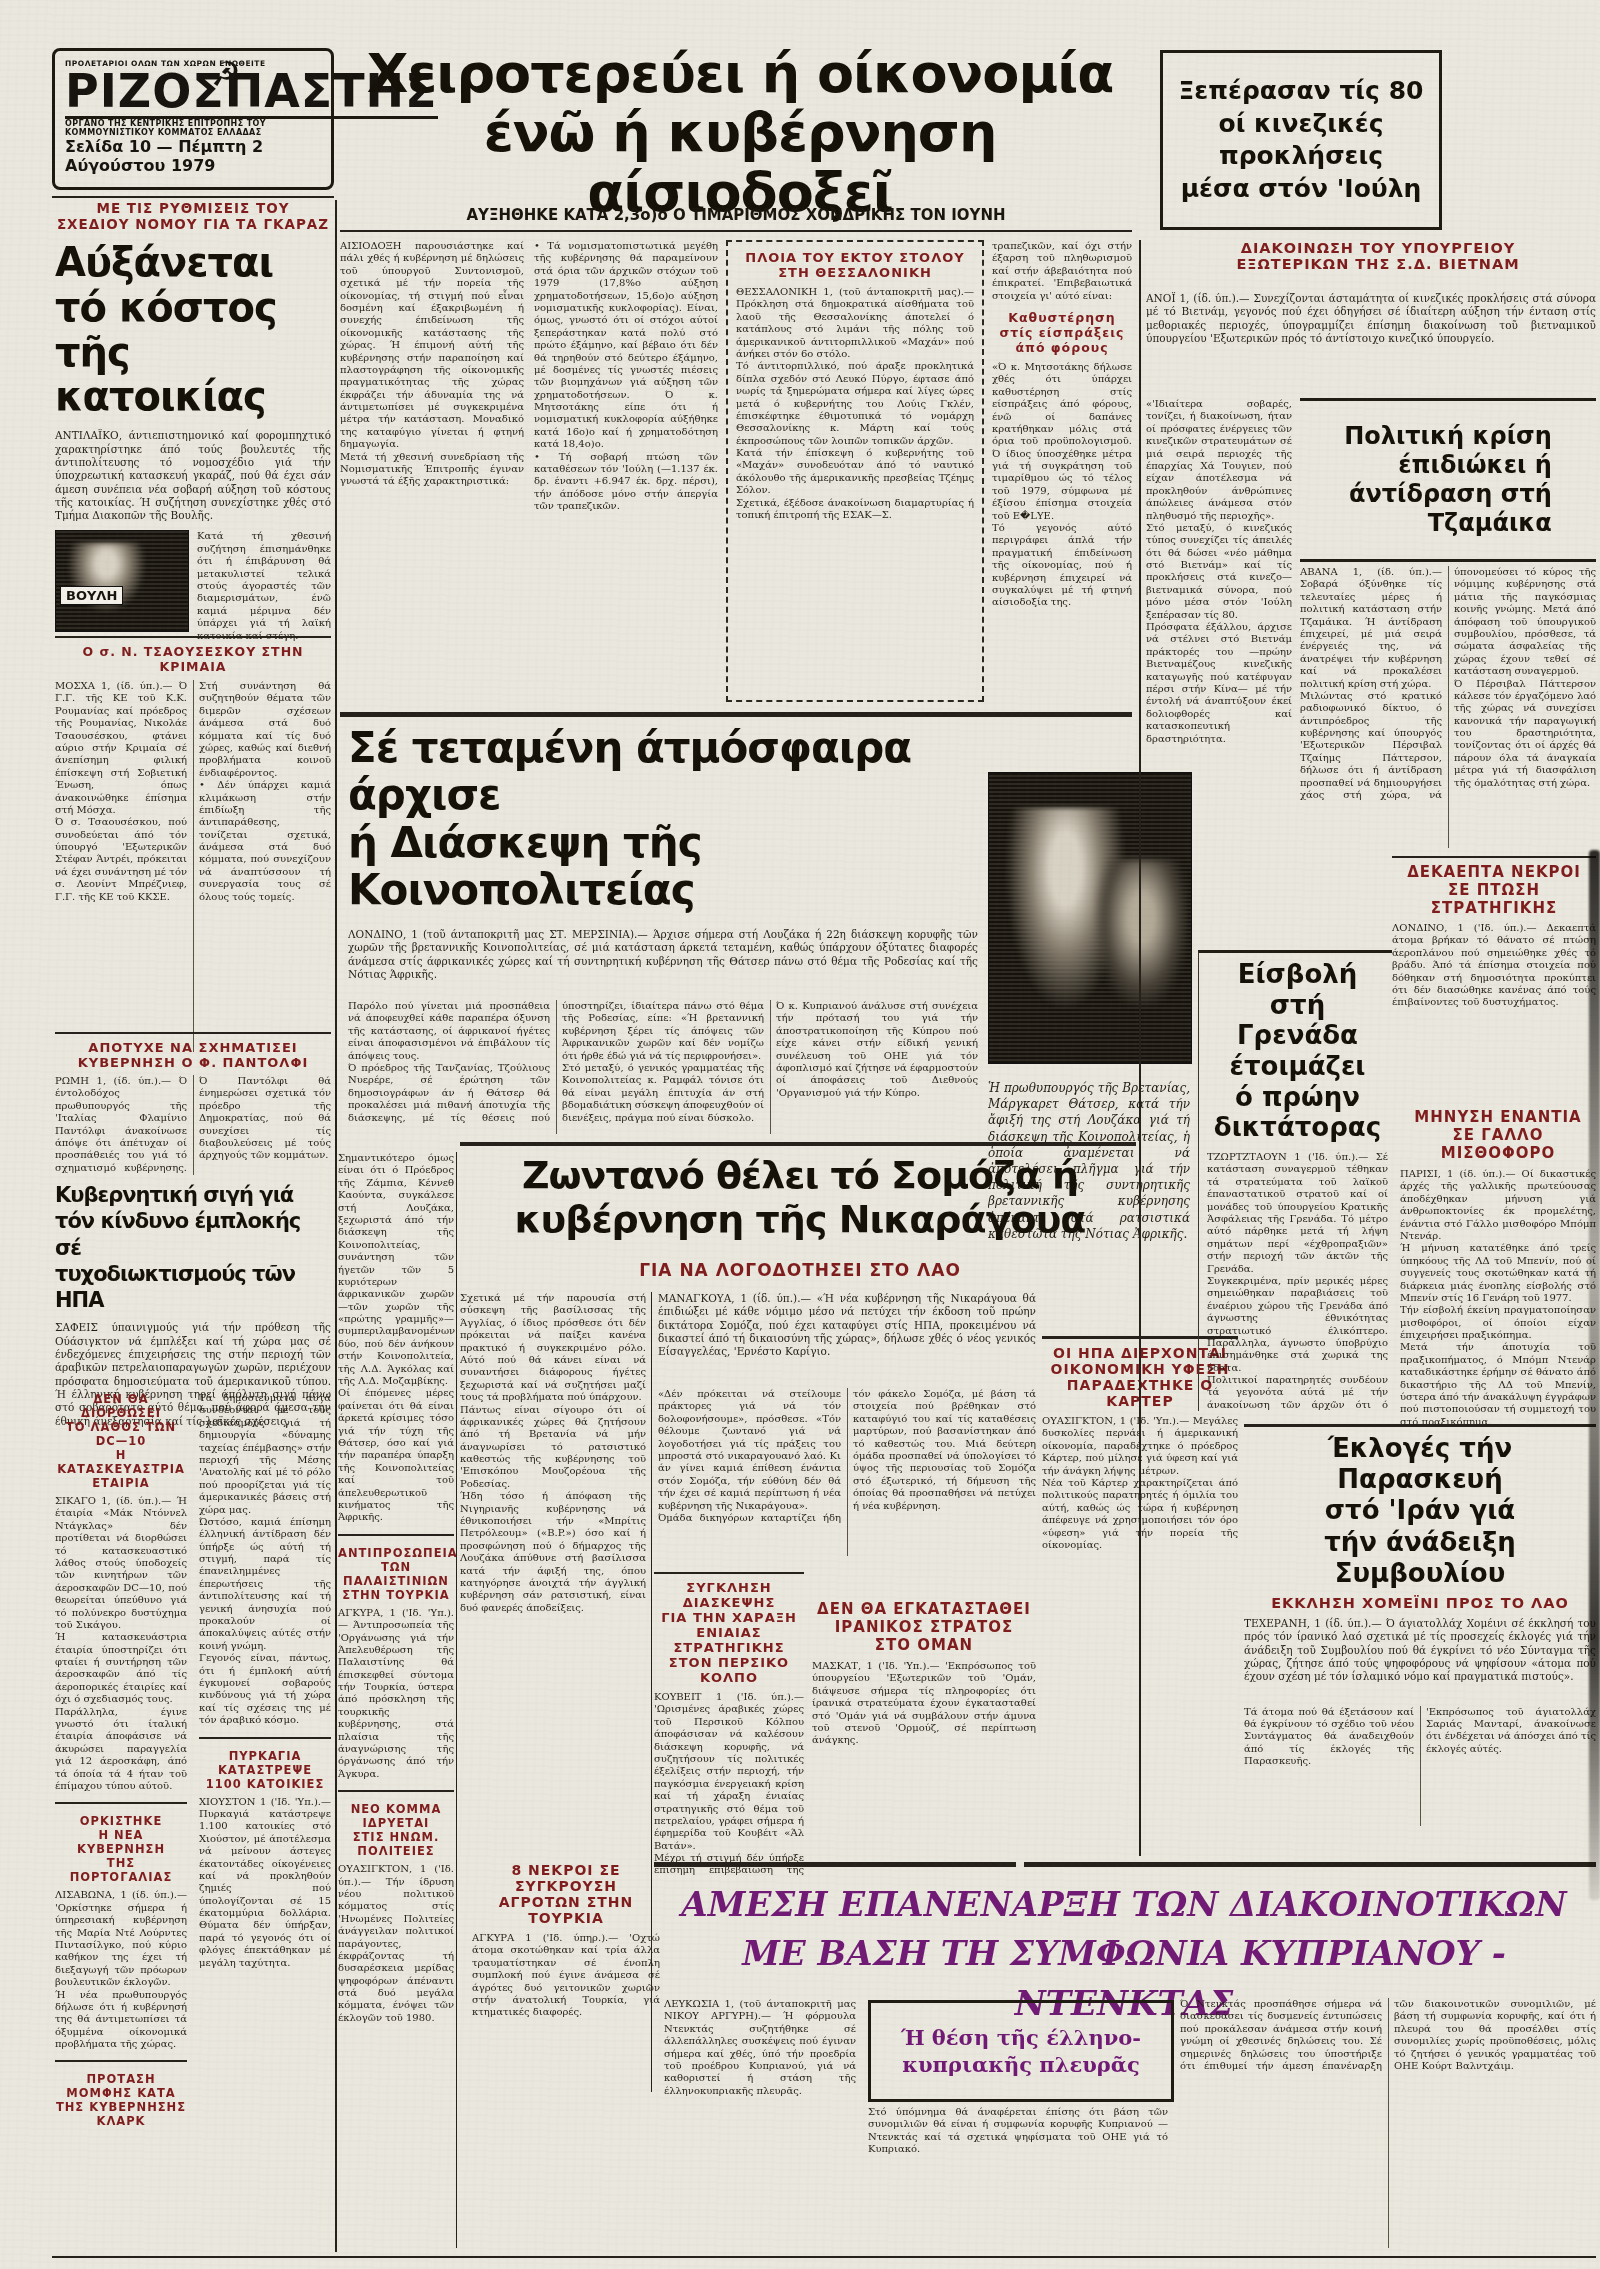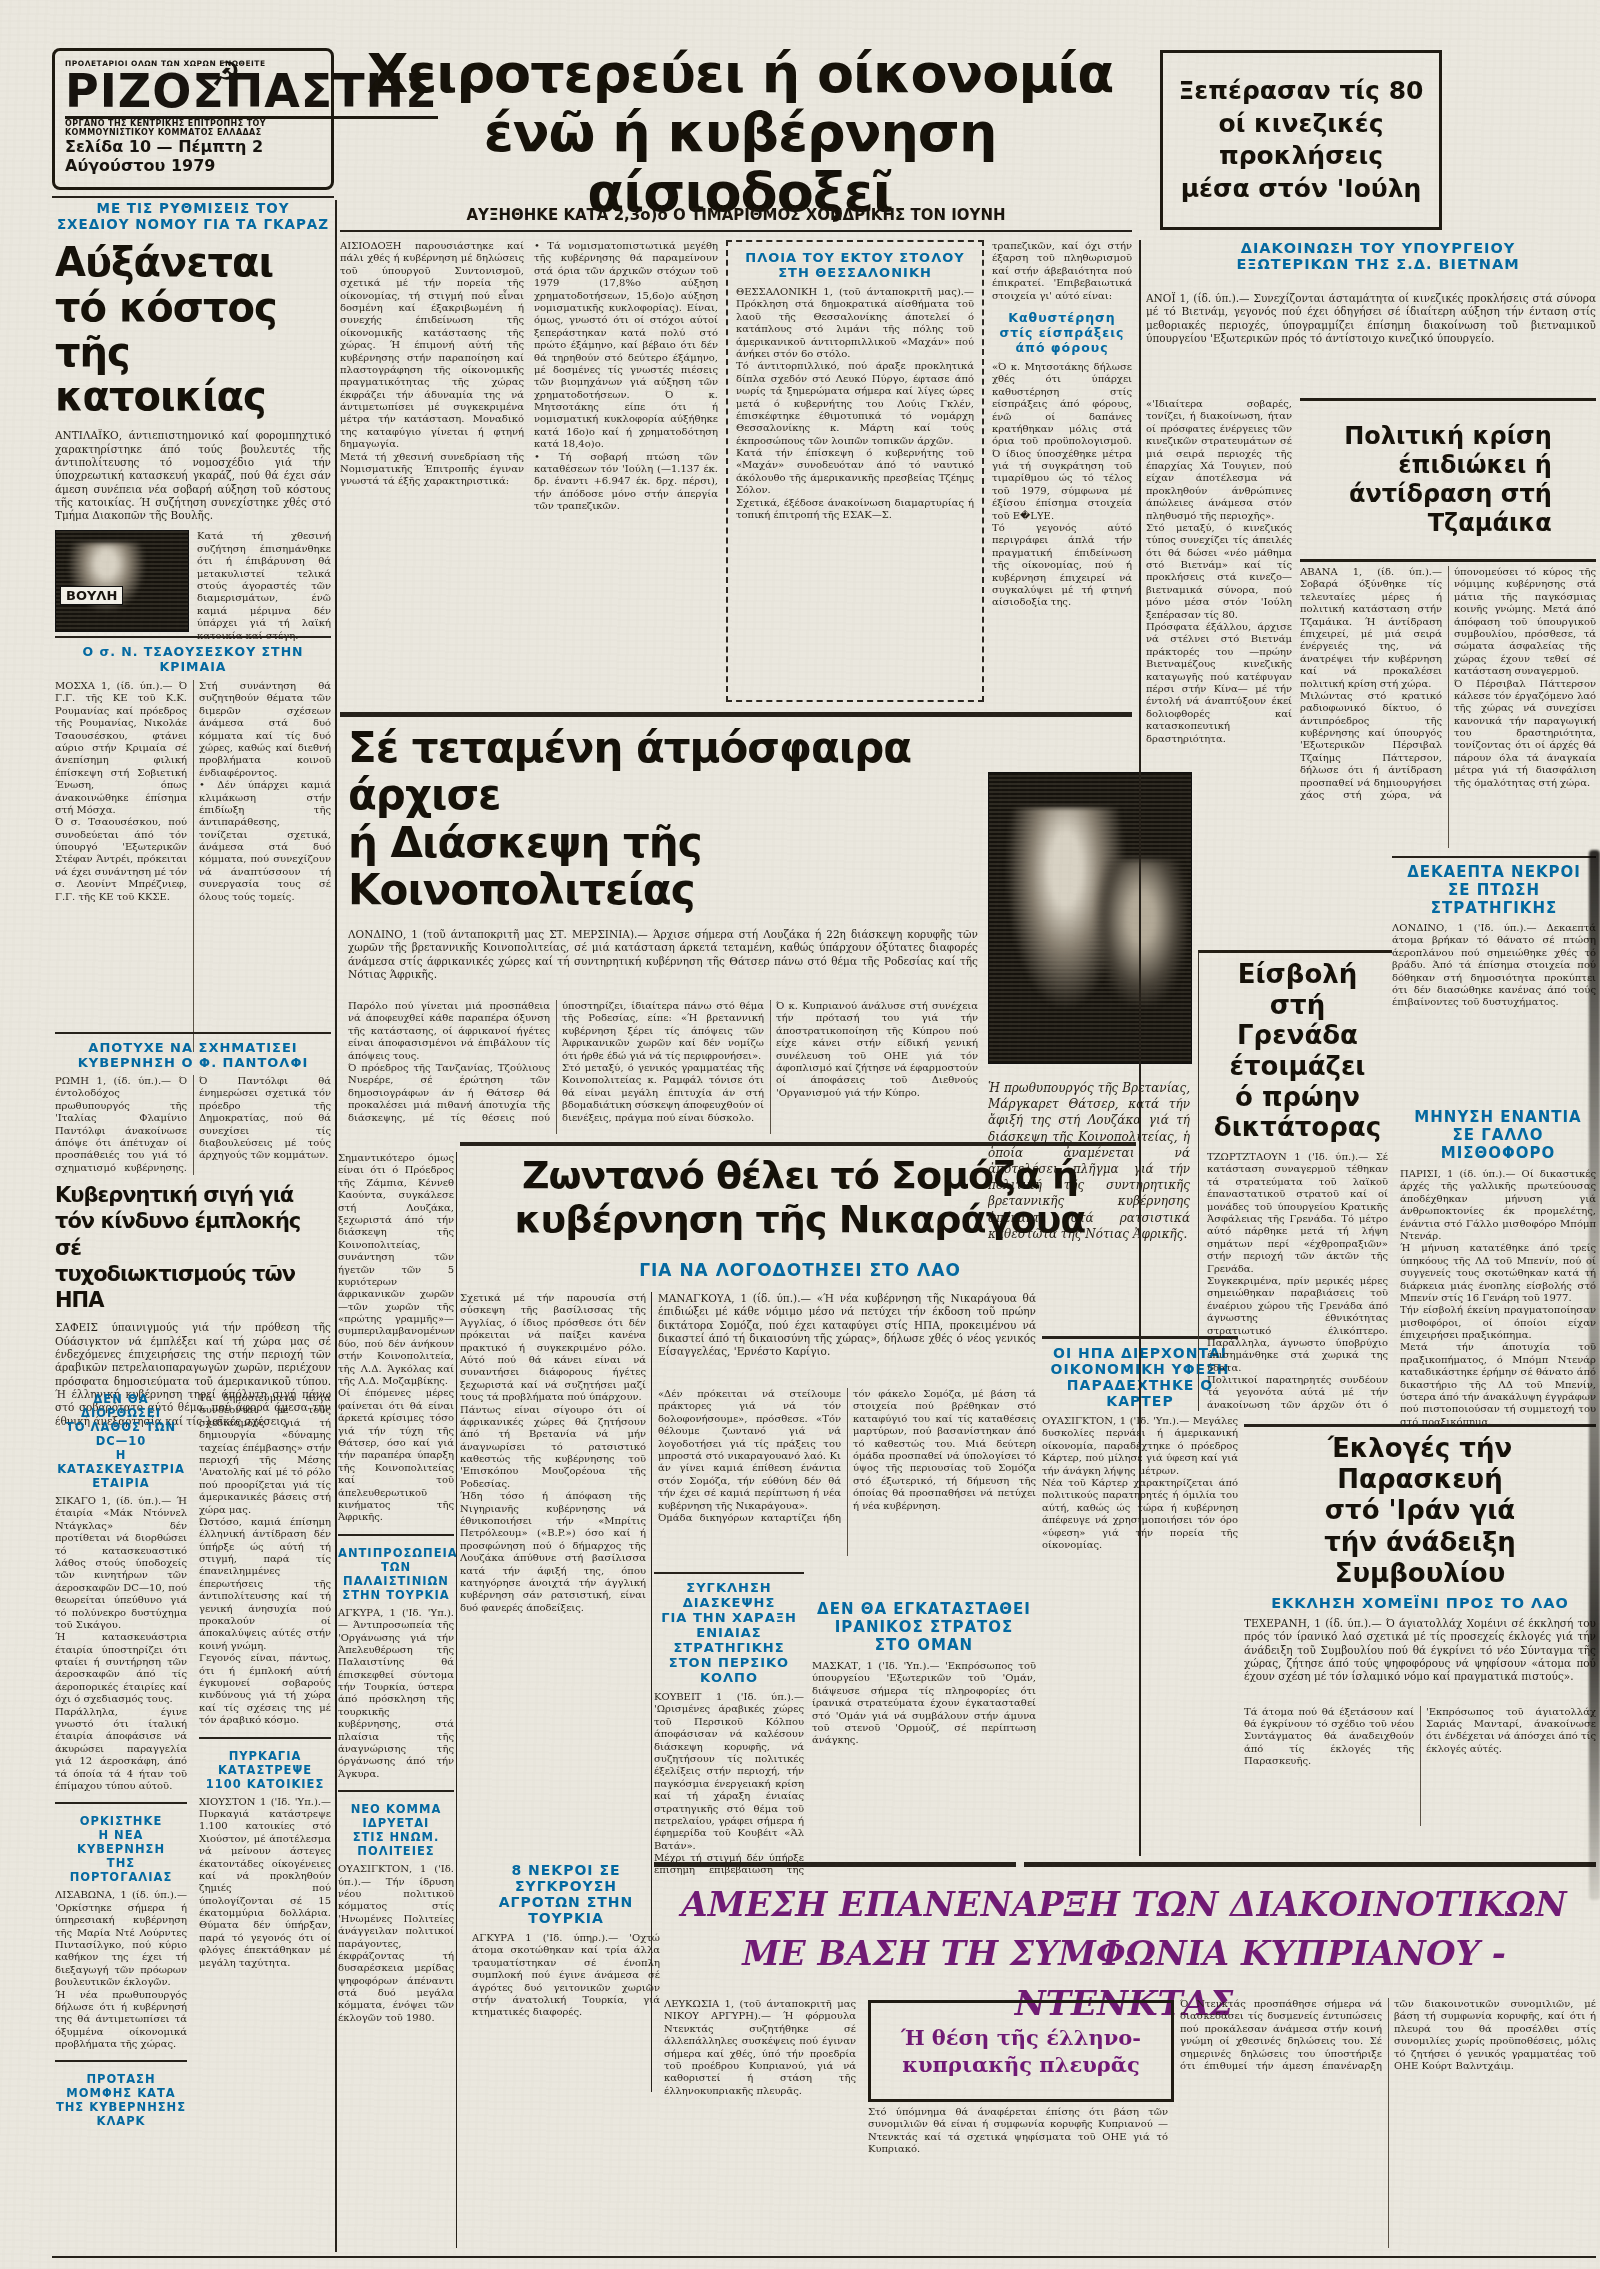--- a/index.html
+++ b/index.html
@@ -1,20 +1,20 @@
 <!DOCTYPE html>
 <html><head>
 <meta charset="utf-8">
 <style>
   html,body{margin:0;padding:0;background:#6b675f;}
   .page{position:relative;width:1600px;height:2269px;margin:0 auto;background:#eae7de;
         color:#17130e;font-family:"DejaVu Serif",serif;overflow:hidden;}
   .abs{position:absolute;}
   .hl{font-family:"DejaVu Sans",sans-serif;font-weight:bold;letter-spacing:-1px;margin:0;color:#151109;}
-  .kick{font-family:"DejaVu Sans",sans-serif;font-weight:bold;letter-spacing:1px;text-align:center;color:#0369a1;}
+  .kick{font-family:"DejaVu Sans",sans-serif;font-weight:bold;letter-spacing:1px;text-align:center;color:#7f1d1d;}
   .bt{font-size:10.5px;line-height:1.27;text-align:justify;margin:0;white-space:pre-line;color:#241e15;}
   .bts{font-size:10px;line-height:1.24;}
   .pre{white-space:pre-line;}
   .c2{column-count:2;column-gap:12px;column-rule:1px solid #5a5245;}
   .c3{column-count:3;column-gap:12px;column-rule:1px solid #5a5245;}
   .hrule{background:#26211a;}
   .vrule{background:#26211a;}
   .subhead{font-family:"DejaVu Sans",sans-serif;font-weight:bold;text-align:center;color:#1a150d;}
   .boxed{border:3px solid #1f1a12;}
   .photo{background:

